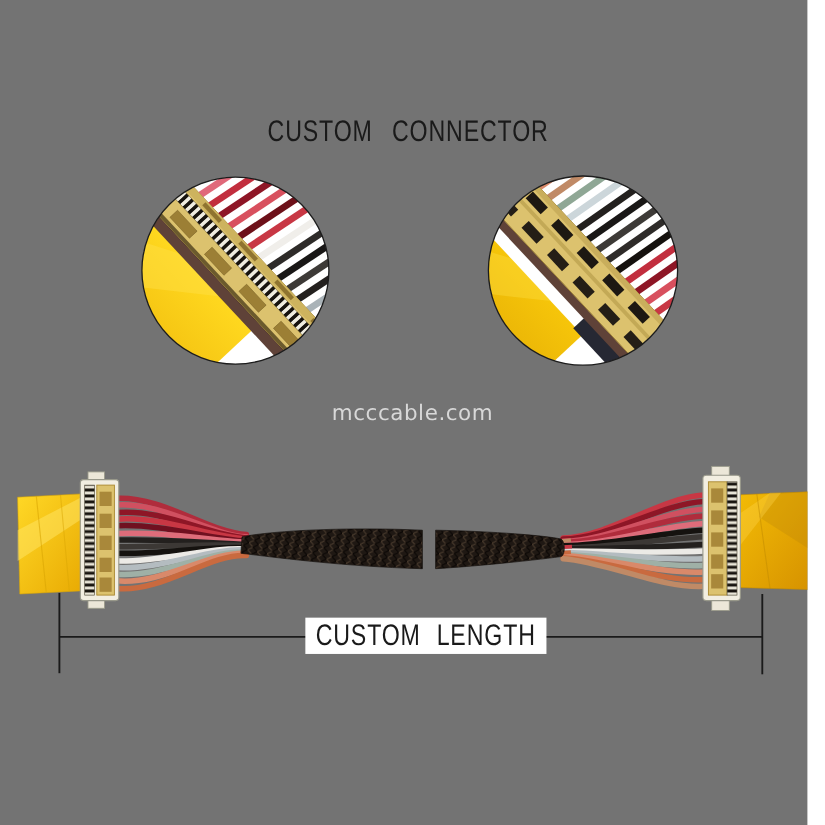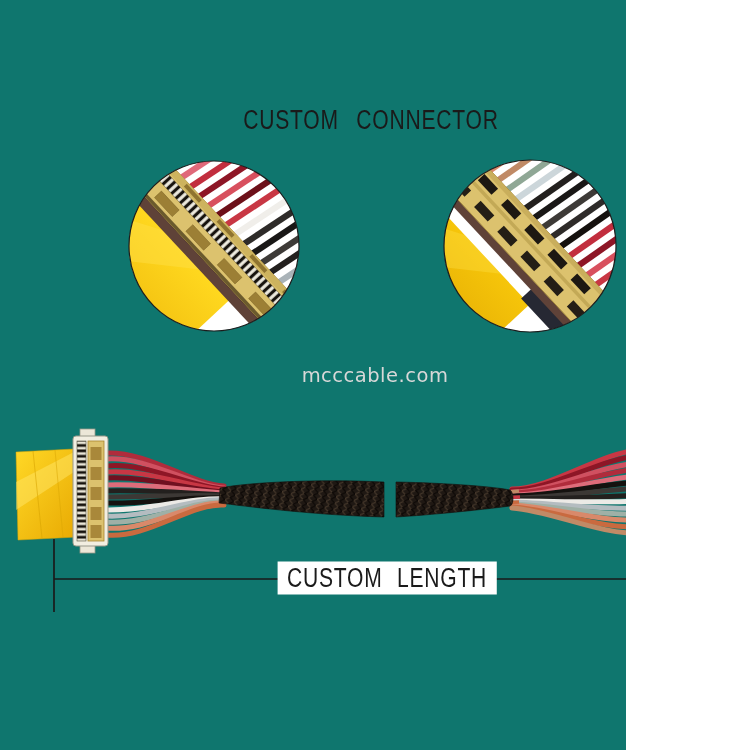--- a/index.html
+++ b/index.html
@@ -1,16 +1,16 @@
 <!DOCTYPE html>
 <html><head>
 <meta charset="utf-8">
 <style>
   html,body{margin:0;padding:0;background:#fff;}
-  #stage{position:relative;width:626px;height:750px;background:#0f766e;overflow:hidden;
+  #stage{position:relative;width:734px;height:750px;background:#737373;overflow:hidden;
          font-family:"Liberation Sans",sans-serif;}
   #art{position:absolute;left:0;top:0;}
   .title{position:absolute;top:120px;left:371px;transform:translate(-50%,-50%) scaleX(.78);
          font-size:27px;letter-spacing:1px;word-spacing:14px;color:#1a1a1a;white-space:nowrap;}
   .watermark{position:absolute;top:375px;left:375px;transform:translate(-50%,-50%);
          font-family:"DejaVu Sans",sans-serif;font-size:19.5px;letter-spacing:.5px;color:#d8d8d8;white-space:nowrap;}
   .length-label{position:absolute;top:578px;left:387px;transform:translate(-50%,-50%) scaleX(.78);
          font-size:27px;letter-spacing:1px;word-spacing:10px;color:#1a1a1a;background:#ffffff;
          padding:1px 12px;white-space:nowrap;}
   .w{fill:none;stroke-width:5;stroke-linecap:round;}

